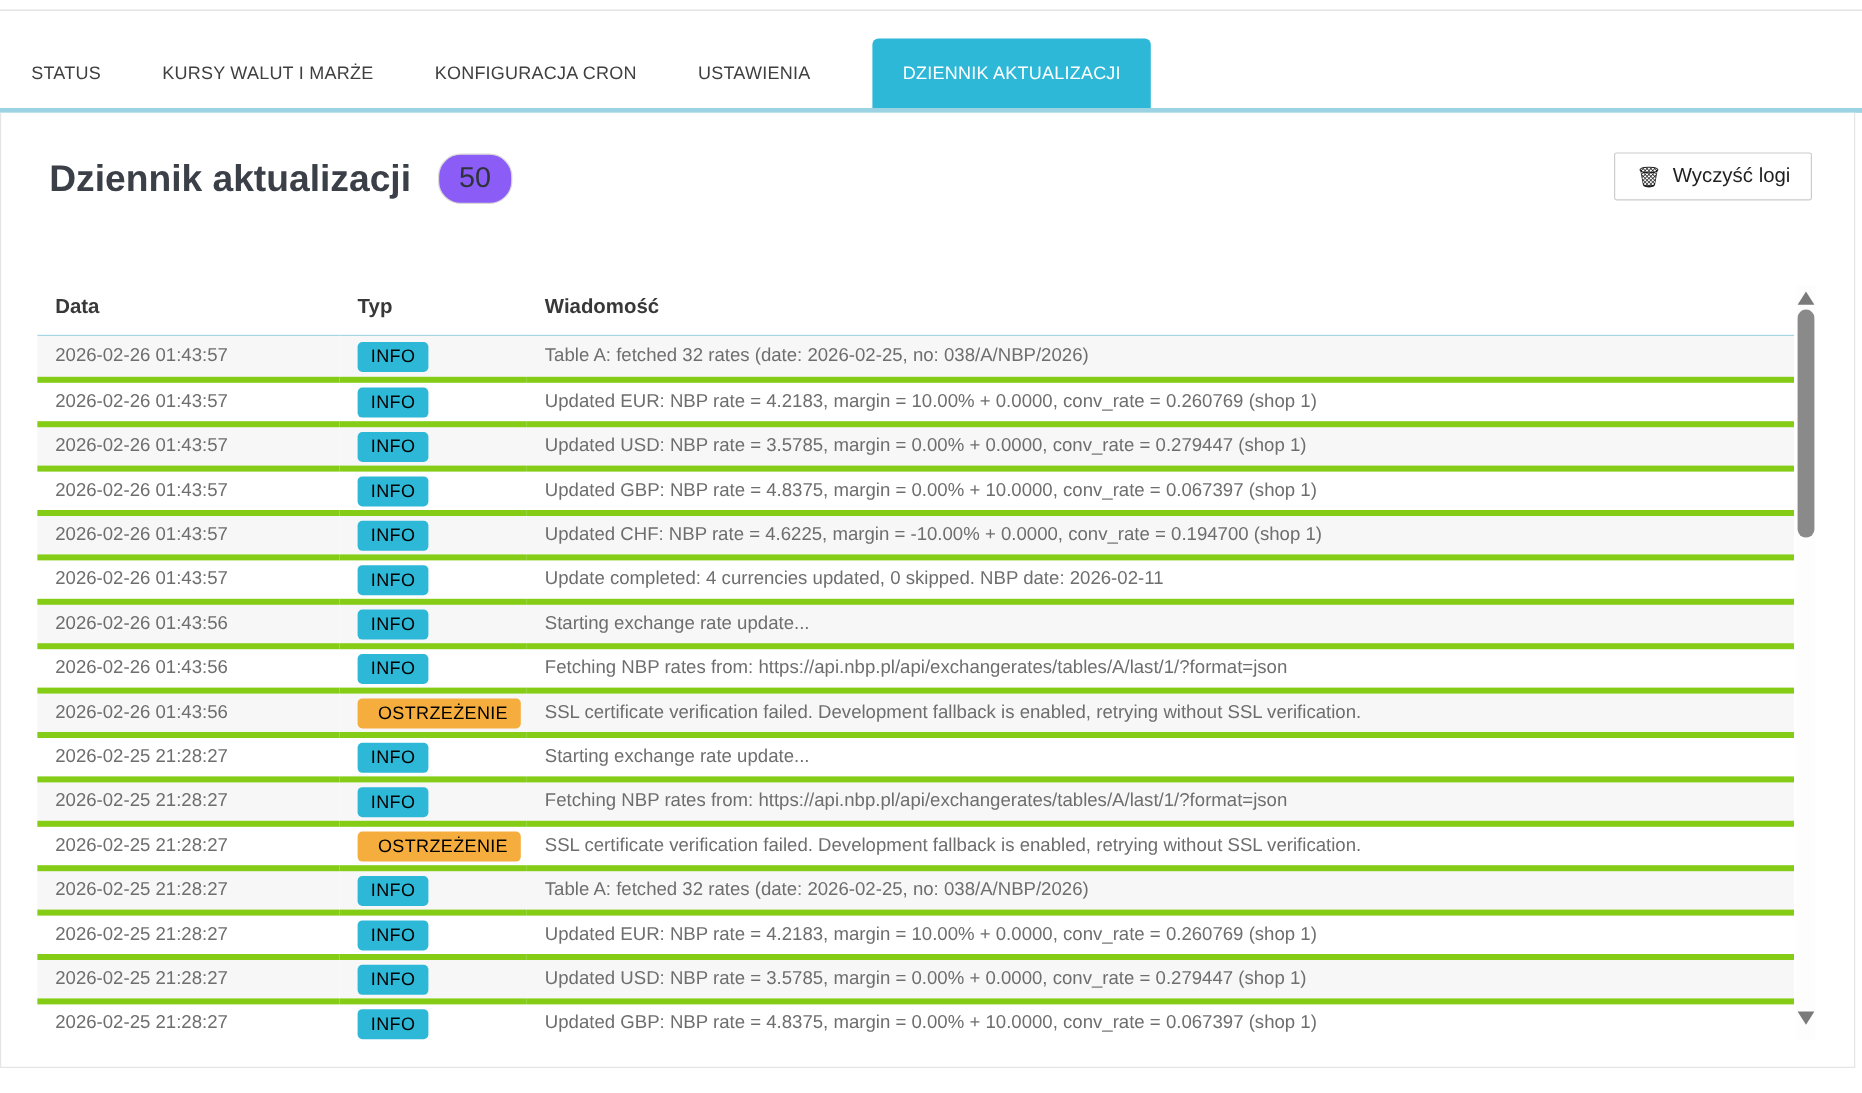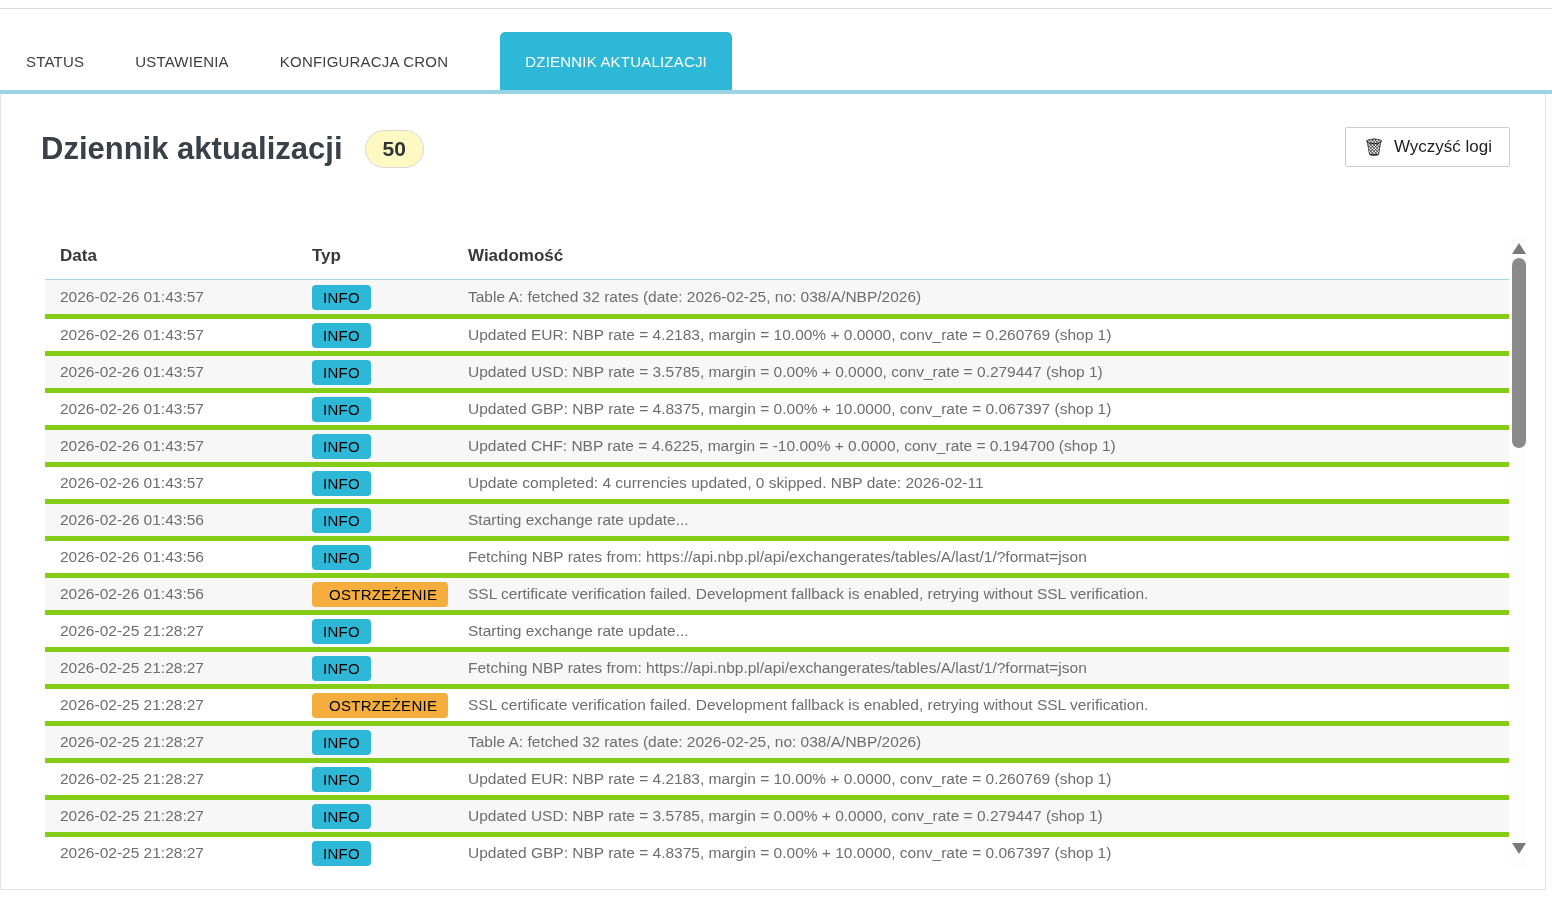--- a/index.html
+++ b/index.html
@@ -64,45 +64,45 @@
     font-size:31px;
     font-weight:bold;
     color:var(--text-dark);
     line-height:44px;
   }
   .count-badge{
     display:inline-block;
     border:1px solid #d8d8d8;
     border-radius:19px;
     padding:6px 17px;
-    font-size:21px;
-    font-weight:bold;
+    font-size:24px;
+    font-weight:normal;
     color:#2e3338;
-    background:#fef9c3;
+    background:#8b5cf6;
   }
   .clear-btn{
     position:absolute;
     top:33px;right:35px;
     height:40px;
     display:flex;align-items:center;gap:9px;
     padding:0 17px;
     background:#fff;
     border:1px solid #cccccc;
     border-radius:2px;
     font-size:17px;
     color:#1f1f1f;
     font-family:inherit;
     cursor:pointer;
   }
   .trash-icon{font-size:17px;line-height:1;}
 
   
   .table-area{
     position:absolute;
-    top:143px;left:44px;
+    top:143px;left:30px;
     width:1482px;height:630px;
     overflow:hidden;
   }
   table.log-table{
     width:1464px;
     border-collapse:collapse;
     table-layout:fixed;
   }
   .log-table col.c1{width:252px;}
   .log-table col.c2{width:156px;}
@@ -163,22 +163,23 @@
   }
 </style>
 </head>
 <body>
 
 <div class="top-gap"></div>
 <div class="top-divider"></div>
 
 <nav class="tabs">
   <div class="tab">STATUS</div>
+  <div class="tab">KURSY WALUT I MARŻE</div>
+  <div class="tab">KONFIGURACJA CRON</div>
   <div class="tab">USTAWIENIA</div>
-  <div class="tab">KONFIGURACJA CRON</div>
   <div class="tab active">DZIENNIK AKTUALIZACJI</div>
 </nav>
 
 <section class="panel">
   <div class="panel-header">
     <h1 class="page-title">Dziennik aktualizacji</h1>
     <span class="count-badge">50</span>
   </div>
 
   <button class="clear-btn">

